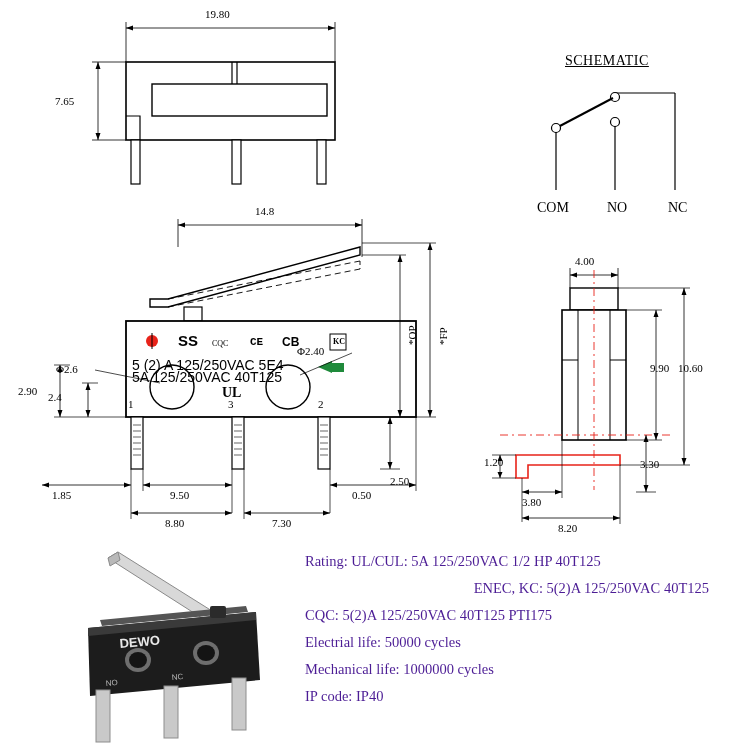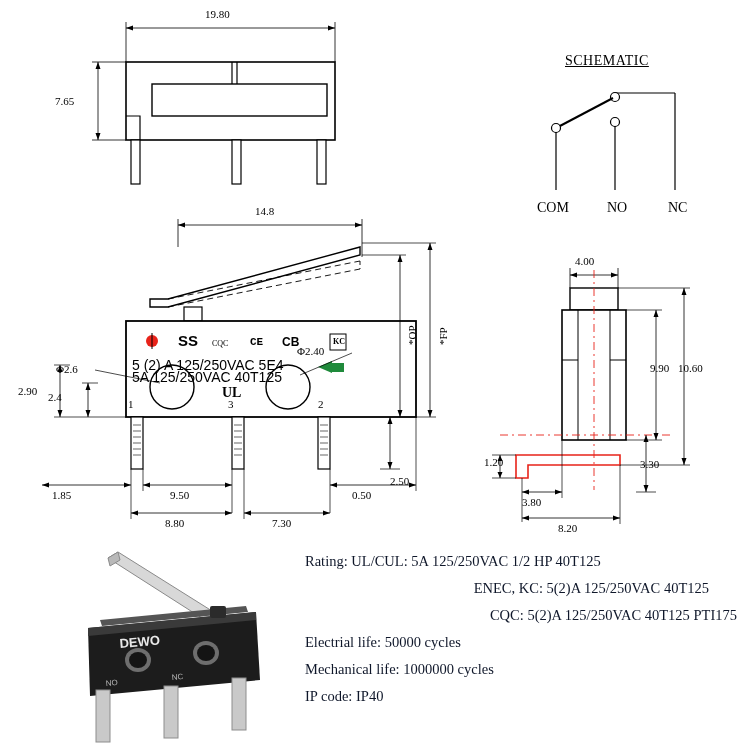--- a/index.html
+++ b/index.html
@@ -4,21 +4,21 @@
 <style>
   html,body{margin:0;padding:0;background:#ffffff;}
   body{width:750px;height:750px;position:relative;font-family:"Liberation Serif",serif;color:#000;overflow:hidden;}
   .wrap{position:relative;width:623px;height:750px;}
   .abs{position:absolute;}
   .lbl{font-family:"Liberation Serif",serif;font-size:11px;color:#000;white-space:nowrap;}
   .lbl.sm{font-size:14px;}
   .lbl.xs{font-size:8px;}
   .lbl.b{font-weight:bold;}
   .vert{transform:rotate(-90deg);transform-origin:left top;}
-  .specs{position:absolute;left:305px;top:548px;width:440px;font-family:"Liberation Serif",serif;font-size:14.5px;line-height:27px;color:#0f172a;}
+  .specs{position:absolute;left:305px;top:548px;width:440px;font-family:"Liberation Serif",serif;font-size:14.5px;line-height:27px;color:#4c1d95;}
   .schem-title{font-size:14px;letter-spacing:.5px;text-decoration:underline;text-align:right;}
   svg{display:block;}
 </style>
 </head>
 <body>
 
 <div class="wrap">
 
   <div class="abs" style="left:0;top:0;width:360px;height:200px;">
     <svg width="360" height="200" viewBox="0 0 360 200">
@@ -304,21 +304,21 @@
   </div>
 
   <div class="specs">
     <div style="text-align:left;">
       <span>Rating:</span>
       <span>UL/CUL: 5A 125/250VAC 1/2 HP 40T125</span>
     </div>
     <div style="text-align:right;padding-right:36px;">
       <span>ENEC, KC: 5(2)A 125/250VAC 40T125</span>
     </div>
-    <div style="text-align:right;padding-right:8px;">
+    <div style="padding-right:8px;">
       <span>CQC: 5(2)A 125/250VAC 40T125 PTI175</span>
     </div>
     <div style="text-align:left;">
       <span>Electrial life: 50000 cycles</span>
     </div>
     <div style="text-align:left;">
       <span>Mechanical life: 1000000 cycles</span>
     </div>
     <div style="text-align:left;">
       <span>IP code: IP40</span>

